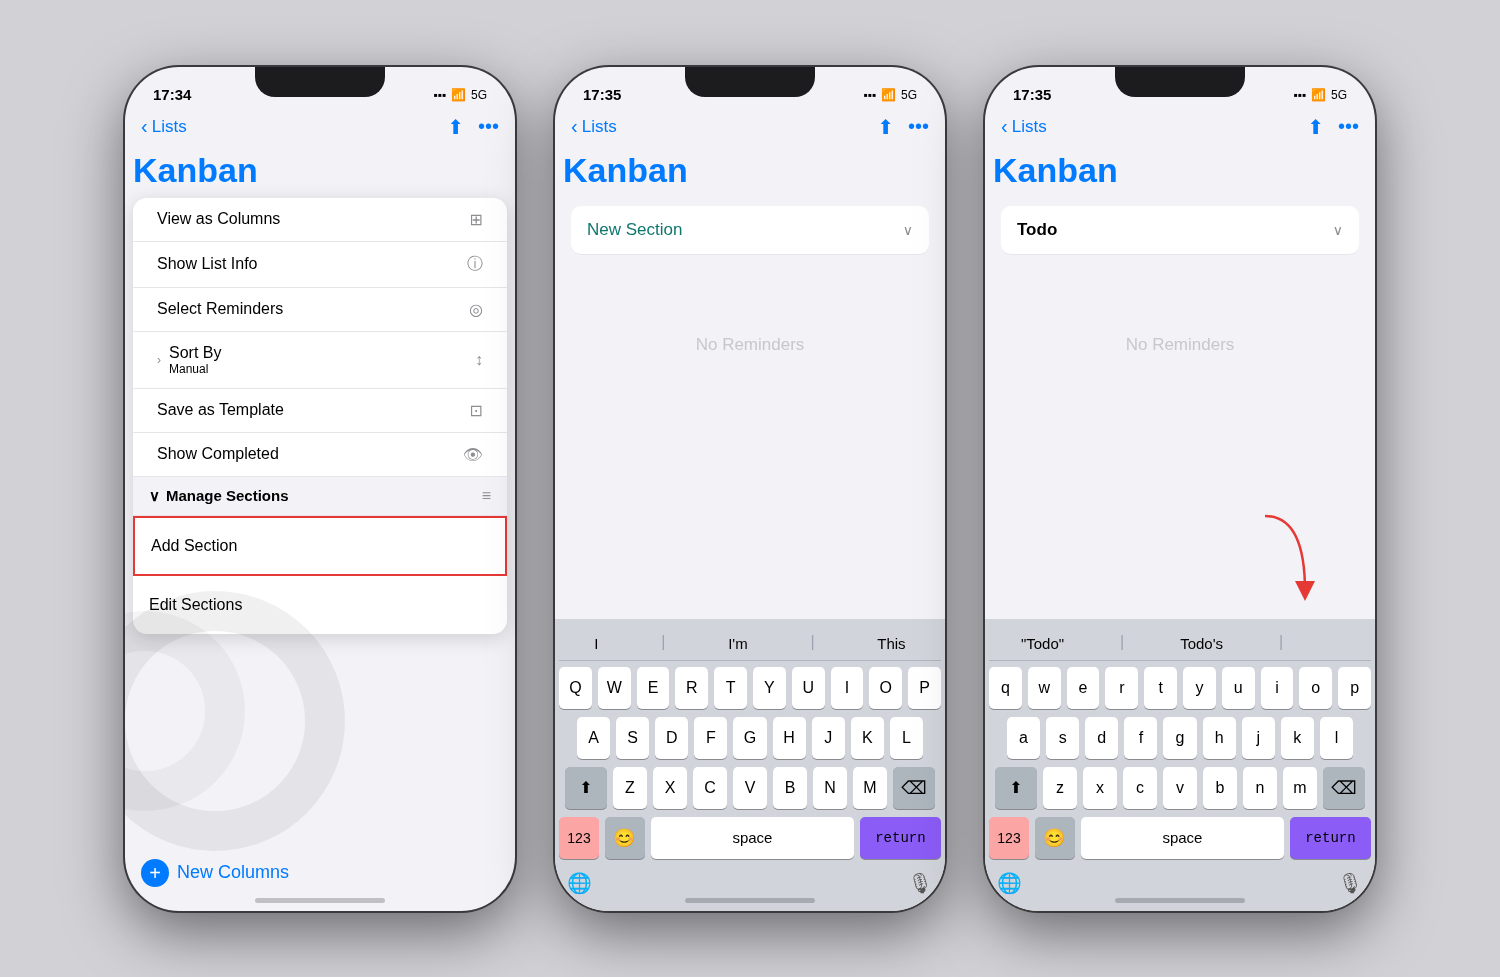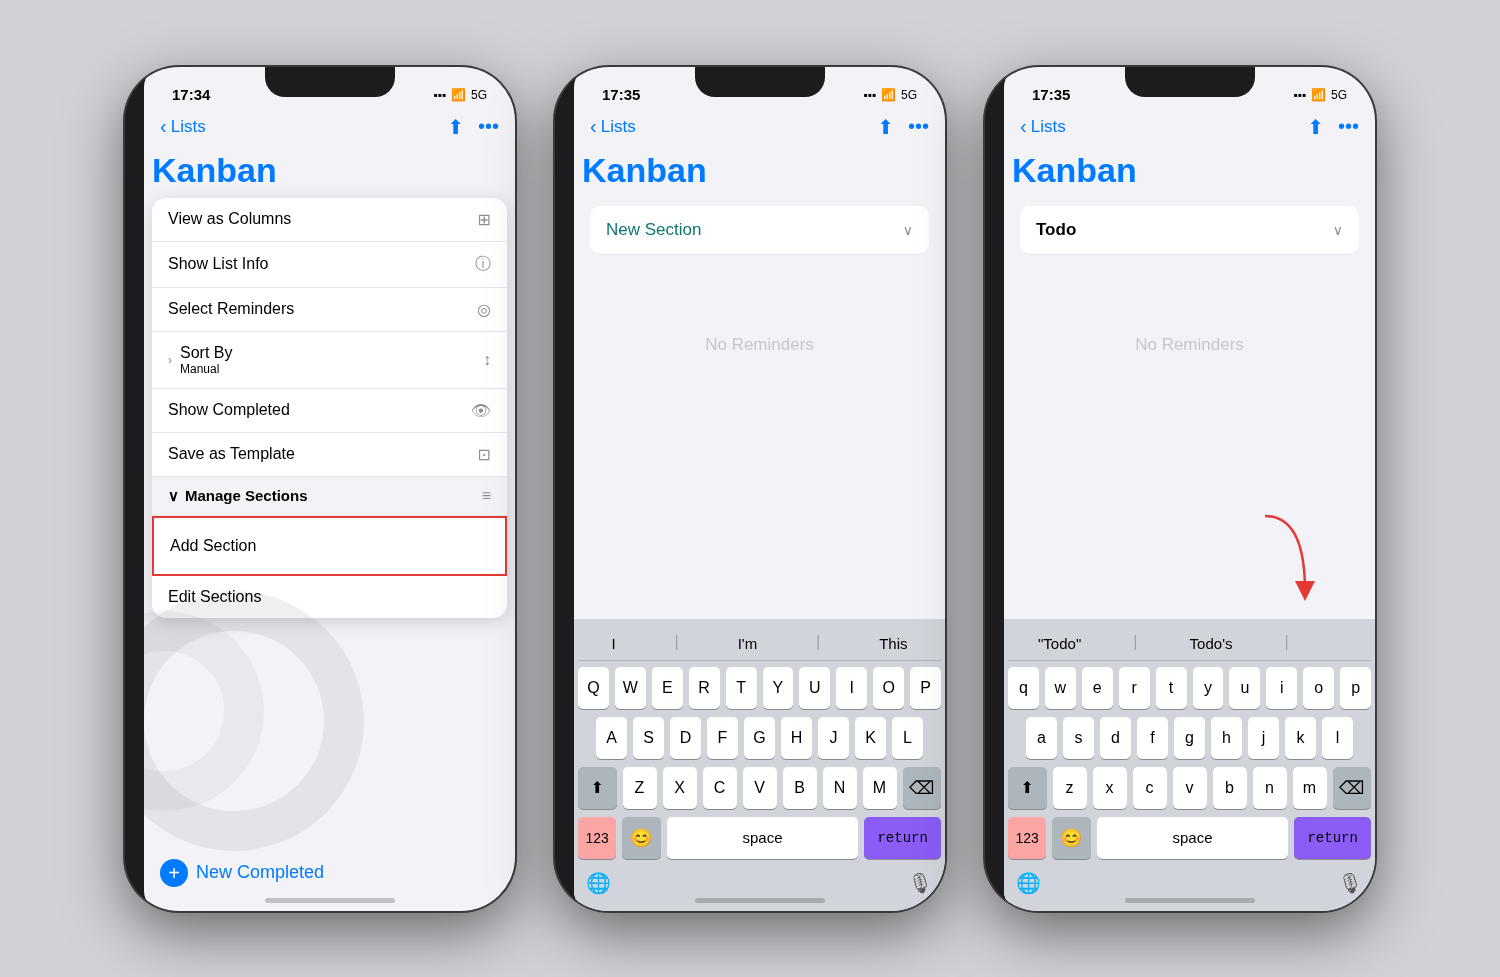--- a/index.html
+++ b/index.html
@@ -23,23 +23,22 @@
       position: relative;
       box-shadow: 0 0 0 2px #3a3a3c, 0 20px 60px rgba(0,0,0,0.5);
       overflow: hidden;
       flex-shrink: 0;
     }
 
     .phone-screen {
       position: absolute;
       top: 0; left: 0; right: 0; bottom: 0;
       background: #f2f2f7;
-      border-radius: 20px;
+      border-radius: 14px;
       overflow: hidden;
-      margin-left: 19px;
     }
 
     
     .notch {
       position: absolute;
       top: 0;
       left: 50%;
       transform: translateX(-50%);
       width: 130px;
       height: 30px;
@@ -112,21 +111,21 @@
       background: #fff;
       border-radius: 14px;
       margin: 0 8px;
       box-shadow: 0 4px 20px rgba(0,0,0,0.15);
       overflow: hidden;
     }
     .menu-item {
       display: flex;
       align-items: center;
       justify-content: space-between;
-      padding: 12px 16px;
+      padding: 12px 24px;
       border-bottom: 1px solid #e5e5ea;
       font-size: 16px;
       color: #000;
       position: relative;
     }
     .menu-item:last-child {
       border-bottom: none;
     }
     .menu-item-left {
       display: flex;
@@ -156,21 +155,21 @@
       font-size: 15px;
       font-weight: 600;
       color: #000;
       display: flex;
       align-items: center;
       gap: 6px;
     }
     .edit-sections-item {
       display: flex;
       align-items: center;
-      padding: 12px 16px;
+      padding: 20px 16px;
       font-size: 16px;
       color: #000;
     }
 
     
     .new-reminder-btn {
       position: absolute;
       bottom: 24px;
       left: 16px;
       display: flex;
@@ -397,27 +396,27 @@
           <span style="font-size:12px;color:#8e8e93;">›</span>
           <div>
             <div class="menu-item-label">Sort By</div>
             <div class="menu-item-sublabel">Manual</div>
           </div>
         </div>
         <span class="menu-item-right-icon">↕</span>
       </div>
 
       <div class="menu-item">
+        <span class="menu-item-label">Save as Template</span>
+        <span class="menu-item-right-icon">⊡</span>
+      </div>
+
+      <div class="menu-item">
         <span class="menu-item-label">Show Completed</span>
         <span class="menu-item-right-icon">👁</span>
-      </div>
-
-      <div class="menu-item">
-        <span class="menu-item-label">Save as Template</span>
-        <span class="menu-item-right-icon">⊡</span>
       </div>
 
       <div class="menu-section-header">
         <span class="menu-section-label">
           <span>∨</span>
           <span>Manage Sections</span>
         </span>
         <span class="menu-item-right-icon">≡</span>
       </div>
 
@@ -428,21 +427,21 @@
       <div class="edit-sections-item">
         <span>Edit Sections</span>
       </div>
     </div>
 
     <div class="kanban-bg"></div>
     <div class="kanban-bg2"></div>
 
     <div class="new-reminder-btn">
       <div class="new-reminder-circle">+</div>
-      <span>New Completed</span>
+      <span>New Columns</span>
     </div>
 
     <div class="home-indicator"></div>
   </div>
 </div>
 
 <div class="phone">
   <div class="phone-screen">
     <div class="notch"></div>
 

